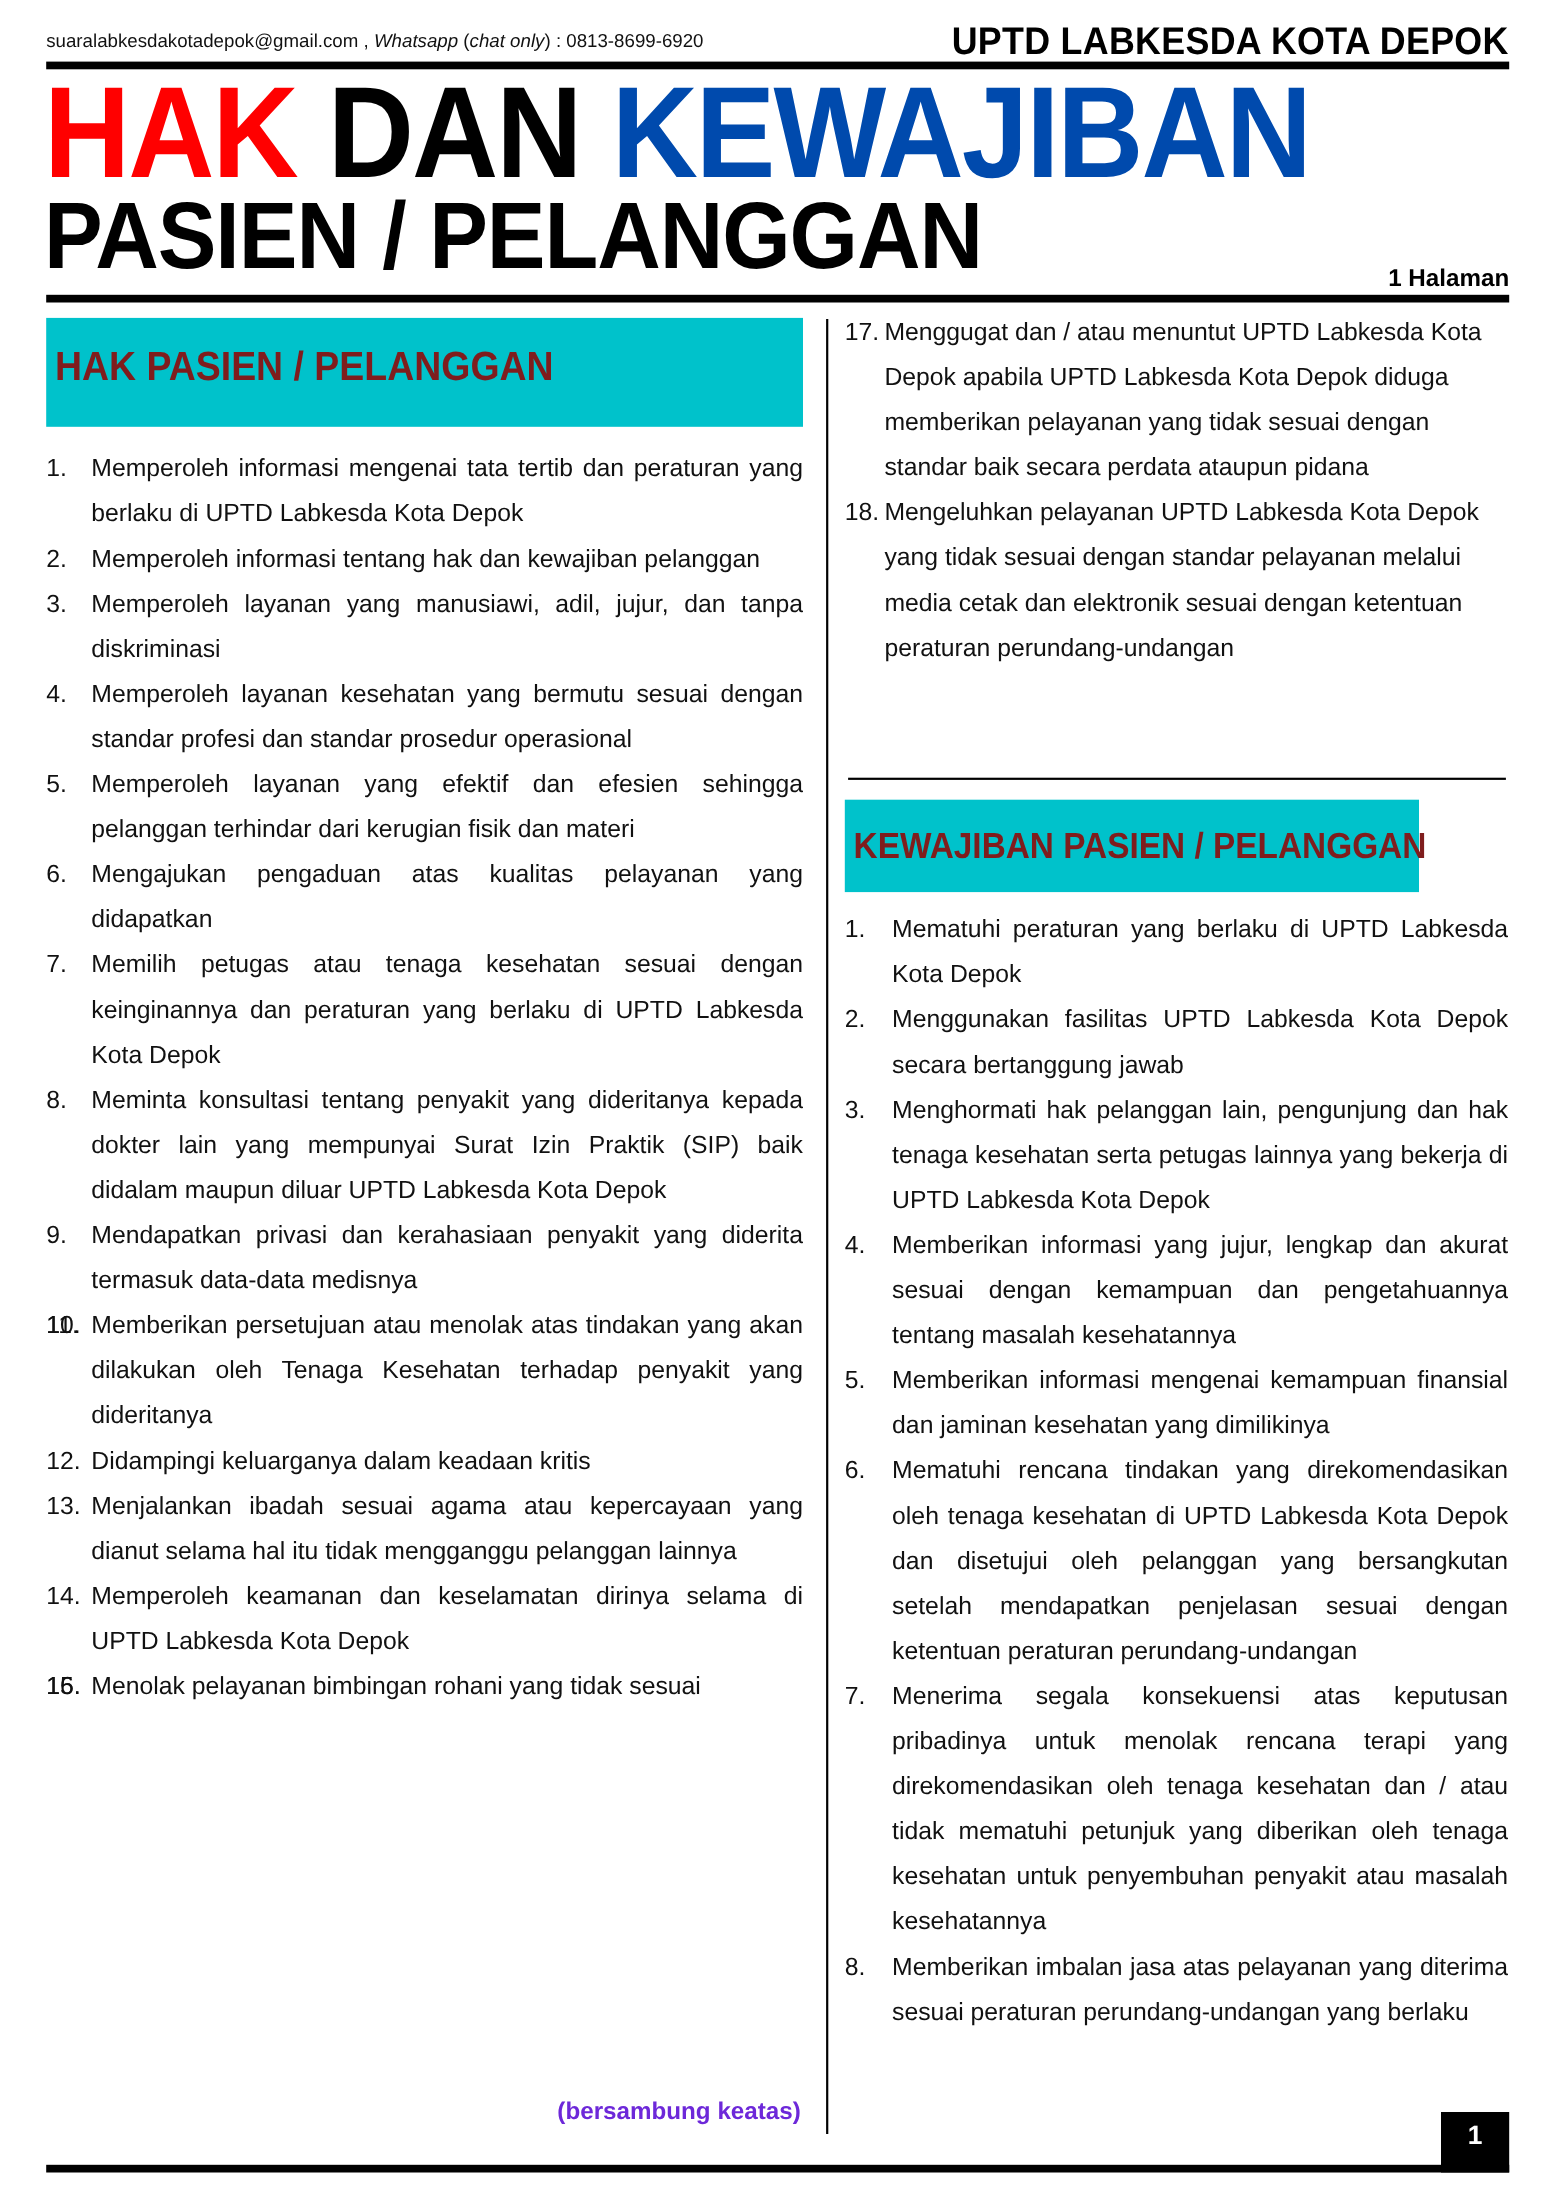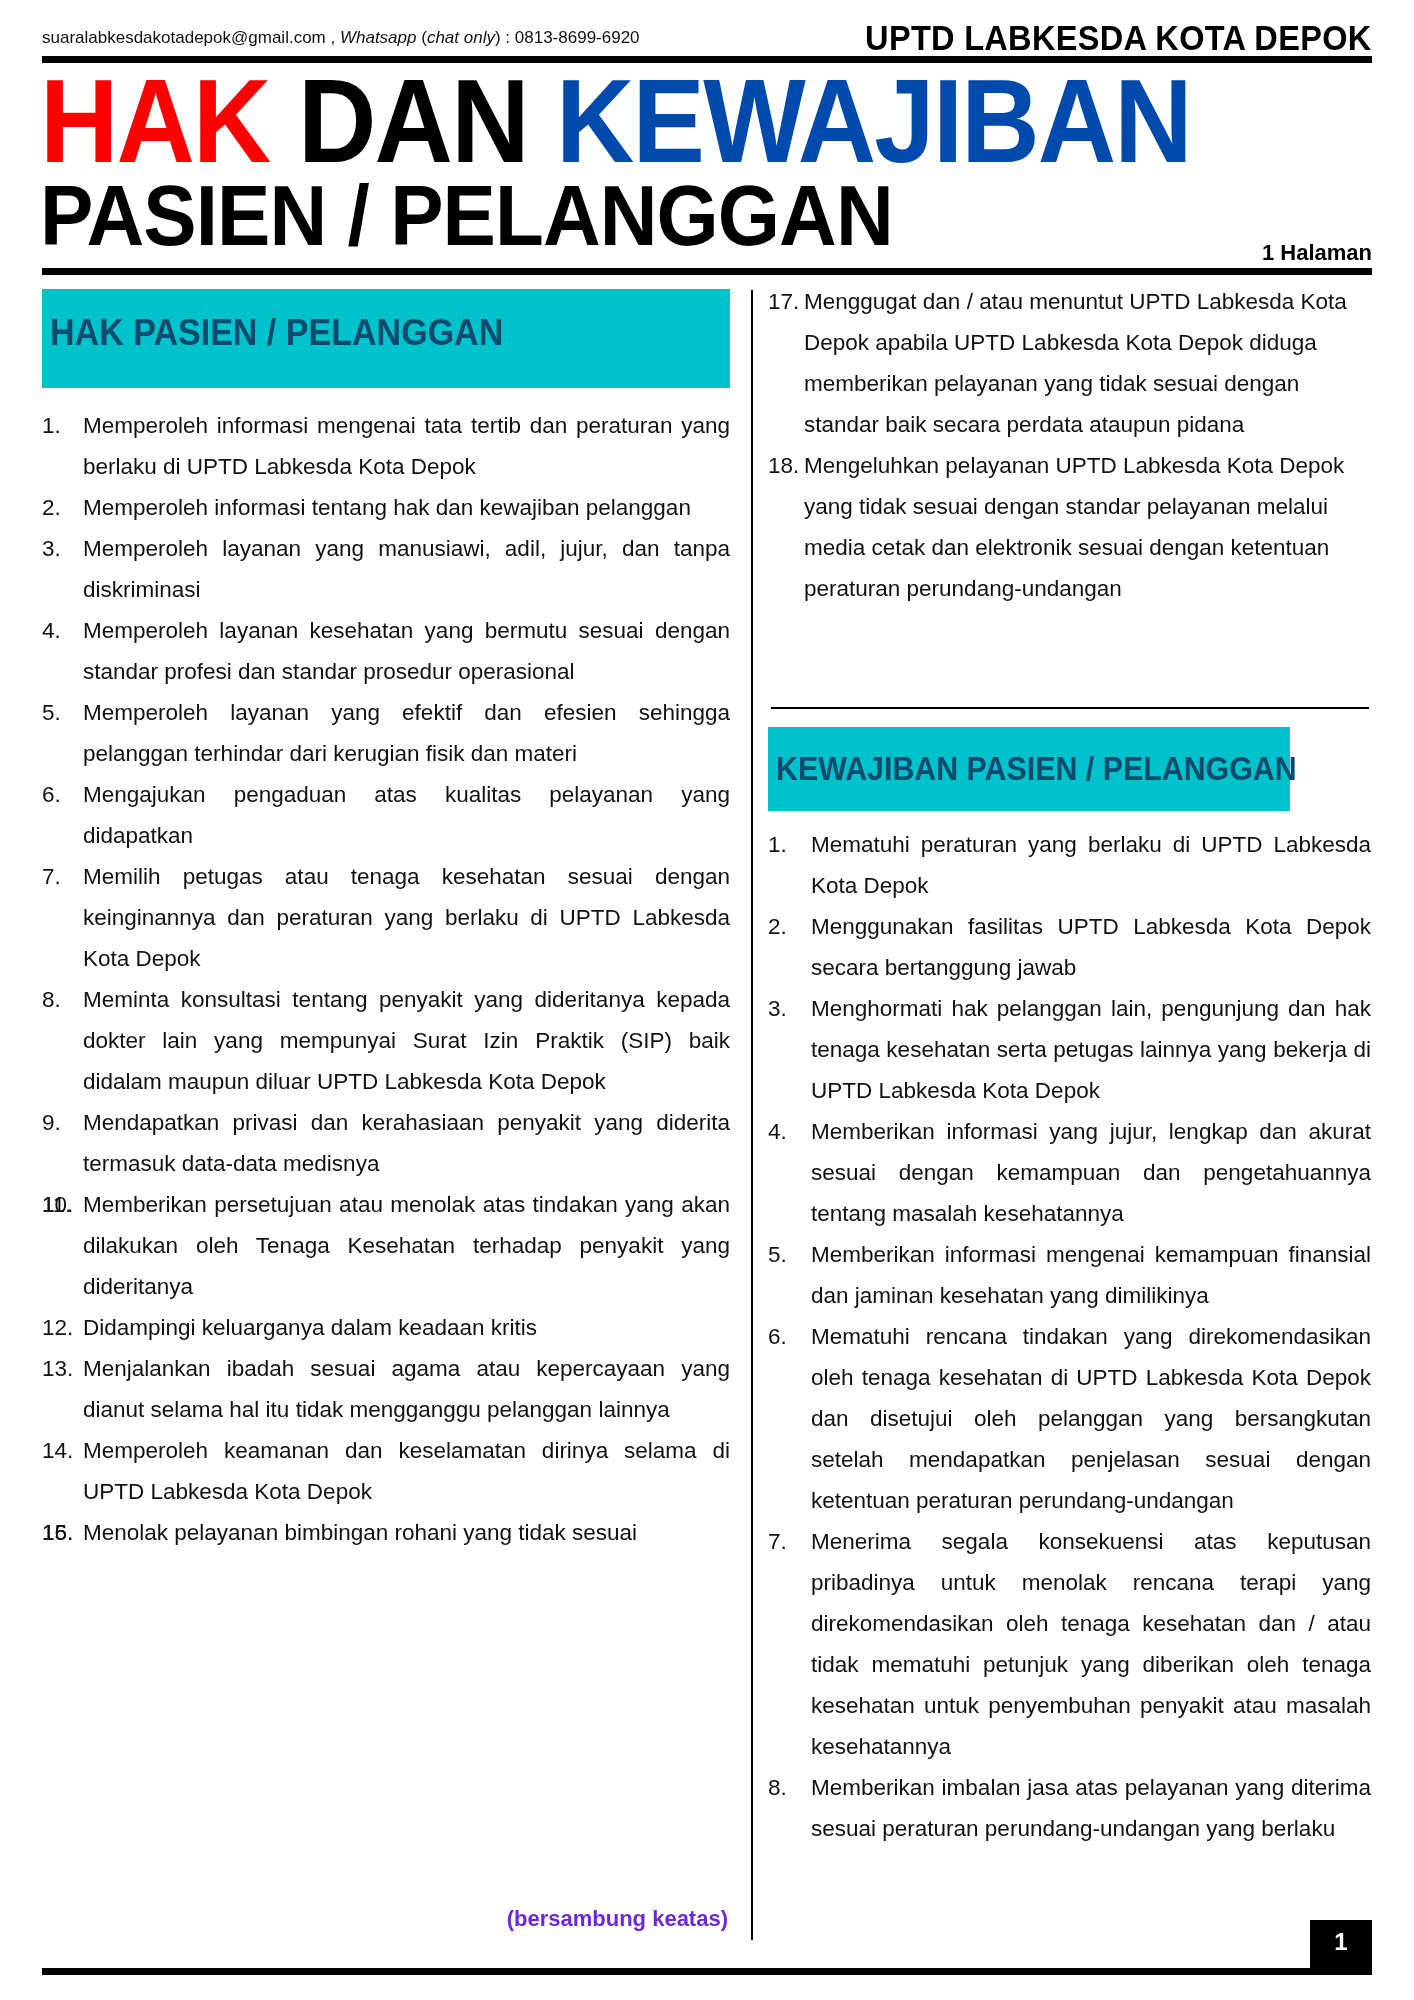--- a/index.html
+++ b/index.html
@@ -15,21 +15,21 @@
     .title1 { position: absolute; left: 40px; top: 62px; font-size: 118px; font-weight: 700; line-height: 1; letter-spacing: -2px; white-space: nowrap; font-family: "Liberation Sans", sans-serif; transform: scaleX(0.92); transform-origin: left top; }
     .title1 .red { color: #ff0000; }
     .title1 .black { color: #000; }
     .title1 .blue { color: #004aad; }
     .title2 { position: absolute; left: 40px; top: 172px; font-size: 86px; font-weight: 700; line-height: 1; letter-spacing: -1px; color: #000; white-space: nowrap; font-family: "Liberation Sans", sans-serif; transform: scaleX(0.93); transform-origin: left top; }
     .halaman { position: absolute; right: 42px; top: 240px; font-size: 22px; font-weight: 700; color: #000; }
     .rule-mid { position: absolute; left: 42px; top: 268px; width: 1330px; height: 7px; background: #000; }
 
     .col-divider { position: absolute; left: 751px; top: 290px; width: 2px; height: 1650px; background: #000; }
 
-    .sec-head { position: absolute; background: #00c2cb; color: #0c4a6e; font-weight: 700; font-family: "Liberation Sans", sans-serif; display: flex; align-items: center; padding-left: 8px; }
+    .sec-head { position: absolute; background: #00c2cb; color: #7f1d1d; font-weight: 700; font-family: "Liberation Sans", sans-serif; display: flex; align-items: center; padding-left: 8px; }
     .sec-head.hak { left: 42px; top: 289px; width: 688px; height: 99px; font-size: 37px; padding-bottom: 12px; }
     .sec-head.kew { left: 768px; top: 727px; width: 522px; height: 84px; font-size: 33px; padding-bottom: 0; }
     .sec-head span { transform: scaleX(0.92); transform-origin: left center; display: inline-block; white-space: nowrap; }
 
     .list { position: absolute; list-style: none; font-family: "Liberation Sans", sans-serif; font-size: 22.5px; line-height: 41px; color: #111; }
     .list li { position: relative; text-align: justify; text-align-last: left; }
     .list li .num { position: absolute; text-align: right; }
     .list.left { left: 42px; top: 405px; width: 688px; }
     .list.left li { padding-left: 41px; }
     .list.left li .num { left: 0; width: 39px; }

